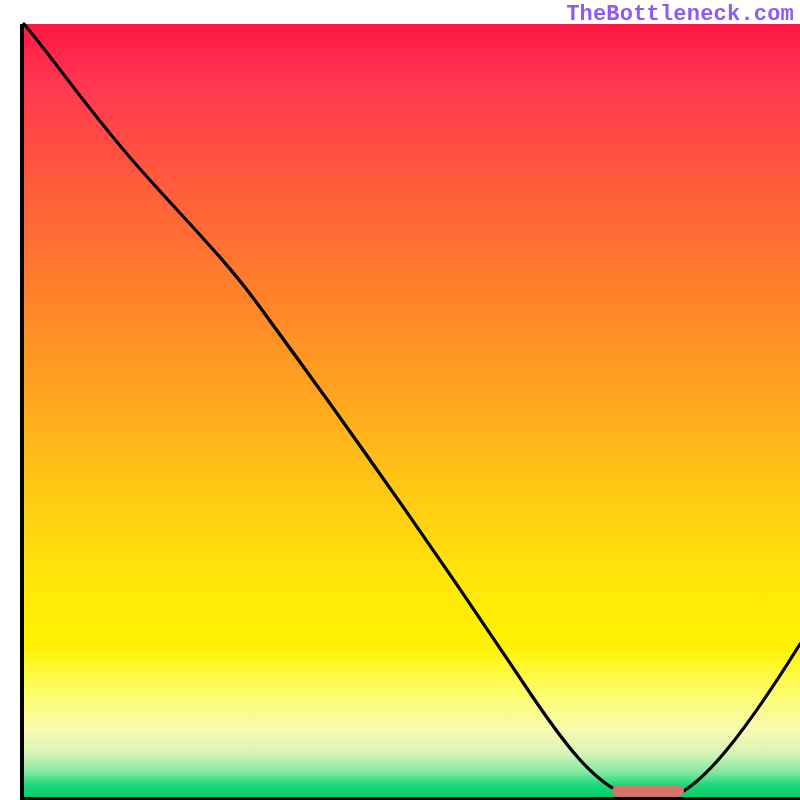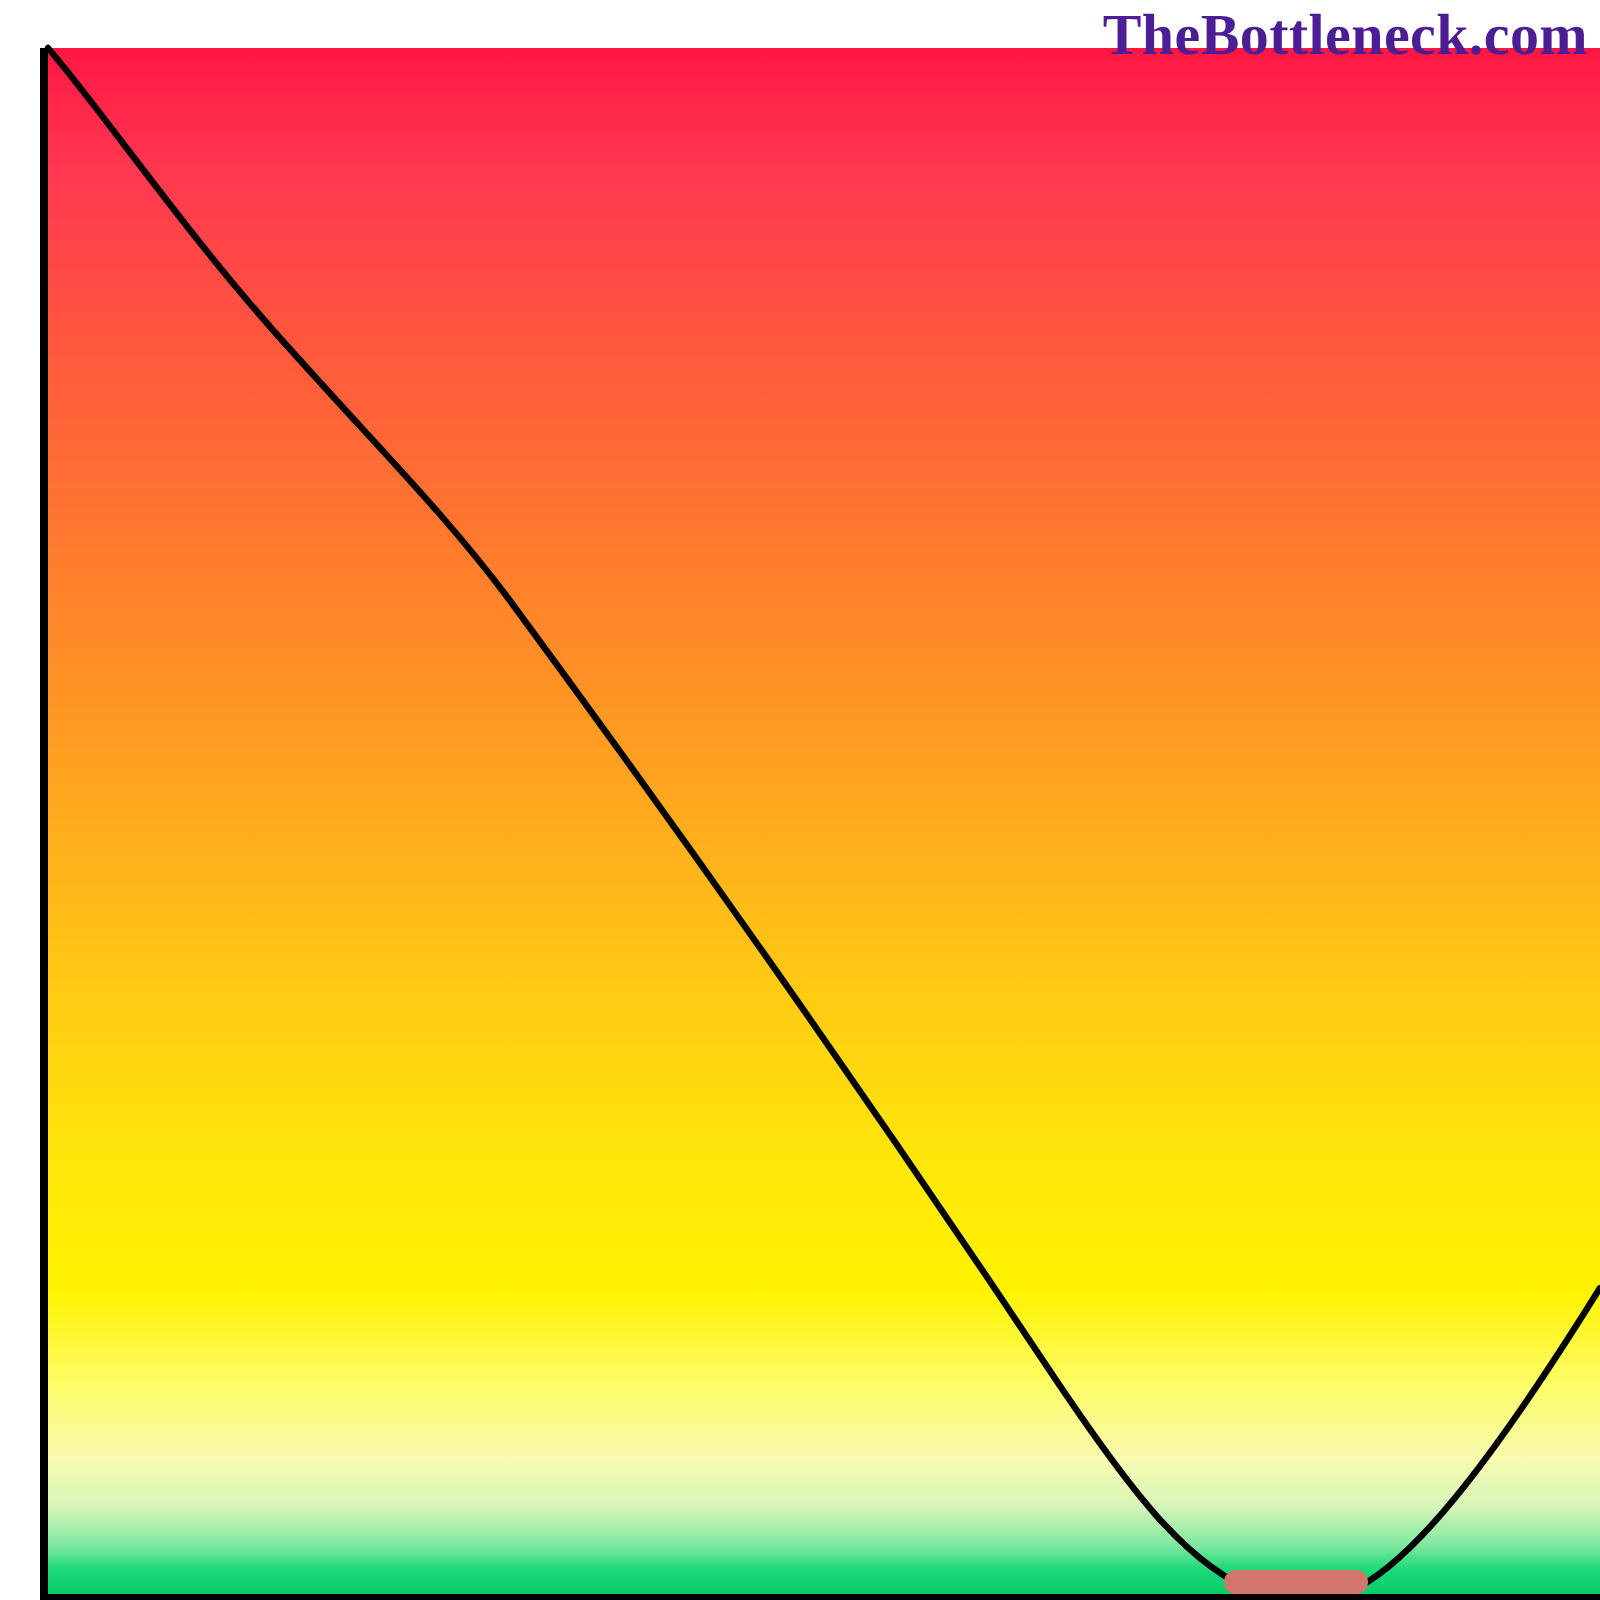--- a/index.html
+++ b/index.html
@@ -29,24 +29,24 @@
       #d6f5b8 94%,
       #7ee8a0 96.5%,
       #1ed97a 98%,
       #00c864 100%
     );
   }
   .watermark {
     position: absolute;
     top: 2px;
     right: 6px;
-    font-family: Liberation Serif, serif;
-    font-size: 29px;
+    font-family: Liberation Mono, monospace;
+    font-size: 22px;
     font-weight: bold;
-    color: #4c1d95;
+    color: #8b5cf6;
     letter-spacing: 0.2px;
     white-space: nowrap;
   }
   .axis-left {
     position: absolute;
     left: 20px;
     top: 24px;
     width: 4px;
     height: 776px;
     background: #000;

